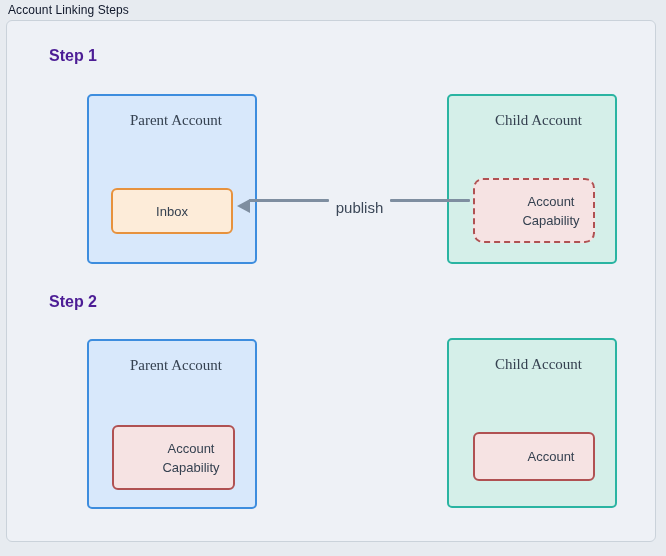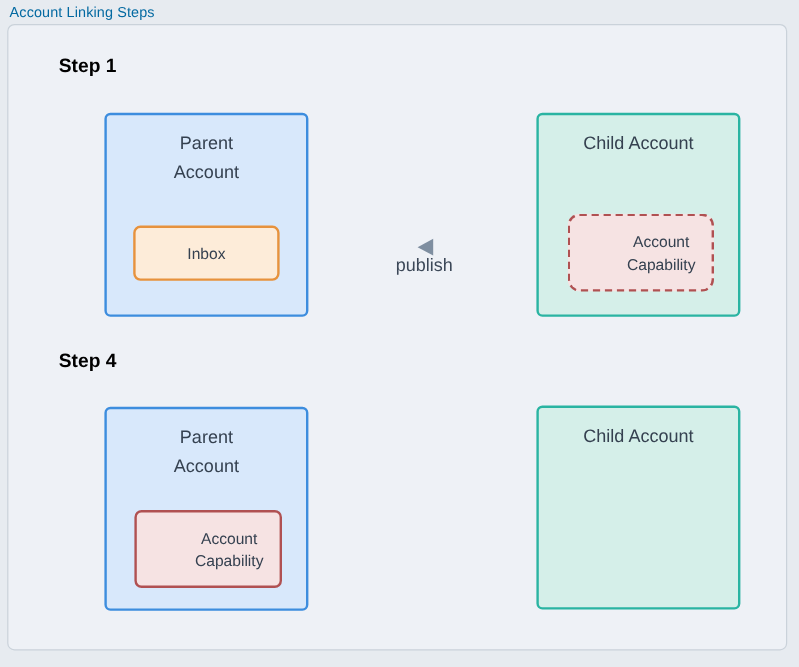--- a/index.html
+++ b/index.html
@@ -5,57 +5,58 @@
   html, body { margin: 0; padding: 0; }
   body {
     width: 666px; height: 556px;
     background: #e7ebf0;
     font-family: "Liberation Sans", sans-serif;
     position: relative;
     overflow: hidden;
   }
   .frame-label {
     position: absolute; left: 8px; top: 3px;
-    font-size: 12px; color: #0369a1;
+    font-size: 12px; color: #0f172a;
     letter-spacing: .1px;
   }
   .frame {
     position: absolute; left: 6px; top: 20px;
     width: 650px; height: 522px;
     background: #eef1f6;
     border: 1px solid #cad2da;
     border-radius: 6px;
     box-sizing: border-box;
   }
   .step-heading {
     position: absolute;
-    font-size: 16px; font-weight: bold; color: #000000;
+    font-size: 16px; font-weight: bold; color: #4c1d95;
   }
   .s1 { left: 42px; top: 26px; }
   .s2 { left: 42px; top: 272px; }
 
   .account-box {
     position: absolute;
     width: 170px; height: 170px;
     border: 2px solid; border-radius: 5px;
     box-sizing: border-box;
   }
   .parent { background: #d8e8fb; border-color: #3d8dde; }
   .child  { background: #d5efe9; border-color: #2ab4a2; }
   .p1 { left: 80px;  top: 73px; }
   .c1 { left: 440px; top: 73px; }
   .p2 { left: 80px;  top: 318px; }
   .c2 { left: 440px; top: 317px; }
 
   .account-title {
     margin: 12px auto 0;
     width: 100px;
-    text-align: center;
+    text-align: right;
     font-size: 15px; line-height: 24px;
     color: #354150;
+    font-family: Liberation Serif, serif;
   }
 
   .inner-box {
     position: absolute;
     box-sizing: border-box;
     display: flex; align-items: center; justify-content: center;
     border: 2px solid; border-radius: 6px;
     font-size: 13px; line-height: 19px; color: #354150;
     text-align: center;
   }
@@ -64,23 +65,22 @@
   .pink   { background: #f6e3e3; border-color: #b05152; justify-content: flex-end; }
   .dashed { border-style: dashed; border-radius: 10px; }
 
   .inbox { left: 22px; top: 92px;  width: 122px; height: 46px; }
   .cap1  { left: 24px; top: 82px;  width: 122px; height: 65px; }
   .cap2  { left: 23px; top: 84px;  width: 123px; height: 65px; }
   .acct  { left: 24px; top: 92px;  width: 122px; height: 49px; }
 
   .arrow {
     position: absolute;
-    display: flex; align-items: center;
+    display: flex; 
     height: 20px;
-    flex-direction: column;
   }
   .a1 { left: 230px; top: 178px; width: 233px; }
   .a2 { left: 226px; top: 423px; width: 234px; }
   .arrow .line { flex: 1; height: 3px; background: #7e8ea0; border-radius: 1px; }
   .arrow .label {
     padding: 0 7px;
     font-size: 15px; color: #3c4858;
     white-space: nowrap;
   }
   .head {
@@ -115,28 +115,31 @@
       </div>
     </div>
 
     <div class="arrow a1">
       <div class="head left"></div>
       <div class="line"></div>
       <div class="label">publish</div>
       <div class="line"></div>
     </div>
 
-    <div class="step-heading s2">Step 4</div>
+    <div class="step-heading s2">Step 2</div>
 
     <div class="account-box parent p2">
       <div class="account-title">Parent Account</div>
       <div class="inner-box pink cap2">
         <span>Account Capability</span>
       </div>
     </div>
 
     <div class="account-box child c2">
       <div class="account-title">Child Account</div>
+      <div class="inner-box pink acct">
+        <span>Account</span>
+      </div>
     </div>
 
 
   </div>
 </div>
 
 </body></html>

